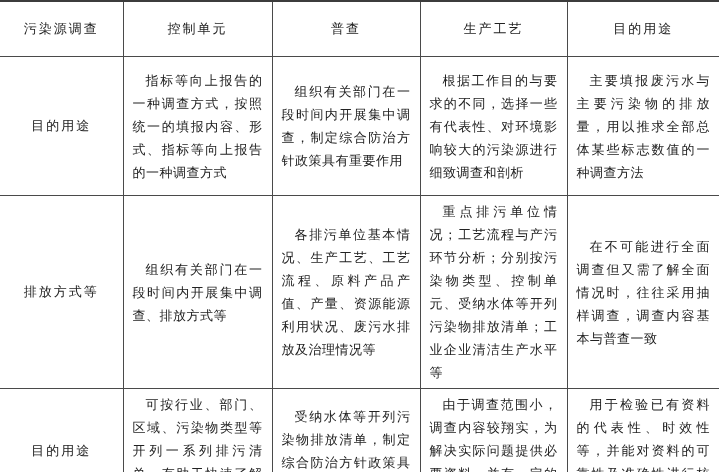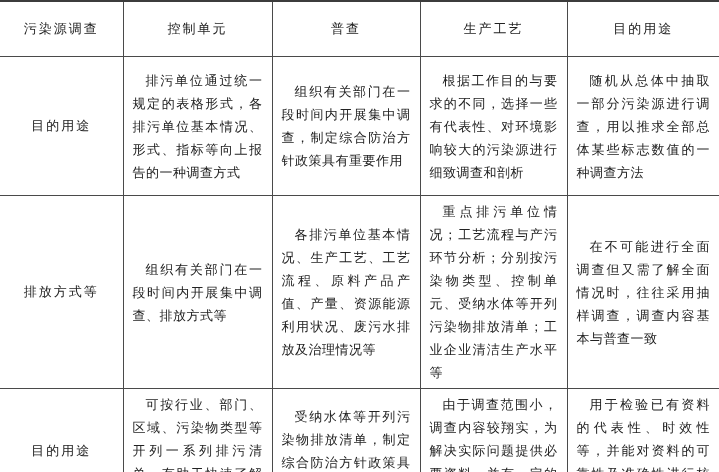--- a/index.html
+++ b/index.html
@@ -79,30 +79,30 @@
         <th class="col-head">控制单元</th>
         <th class="col-head">普查</th>
         <th class="col-head">生产工艺</th>
         <th class="col-head">目的用途</th>
       </tr>
     </thead>
     <tbody>
       <tr class="row-1">
         <td class="row-head">目的用途</td>
         <td class="body-cell">
-            <div class="para">排污单位通过统一规定的表格形式，各排污单位基本情况、形式、指标等向上报告的一种调查方式</div>
+            <div class="para">指标等向上报告的一种调查方式，按照统一的填报内容、形式、指标等向上报告的一种调查方式</div>
           </td>
         <td class="body-cell">
             <div class="para">组织有关部门在一段时间内开展集中调查，制定综合防治方针政策具有重要作用</div>
           </td>
         <td class="body-cell">
             <div class="para">根据工作目的与要求的不同，选择一些有代表性、对环境影响较大的污染源进行细致调查和剖析</div>
           </td>
         <td class="body-cell">
-            <div class="para">随机从总体中抽取一部分污染源进行调查，用以推求全部总体某些标志数值的一种调查方法</div>
+            <div class="para">主要填报废污水与主要污染物的排放量，用以推求全部总体某些标志数值的一种调查方法</div>
           </td>
       </tr>
       <tr class="row-2">
         <td class="row-head">排放方式等</td>
         <td class="body-cell">
             <div class="para">组织有关部门在一段时间内开展集中调查、排放方式等</div>
           </td>
         <td class="body-cell">
             <div class="para">各排污单位基本情况、生产工艺、工艺流程、原料产品产值、产量、资源能源利用状况、废污水排放及治理情况等</div>
           </td>

